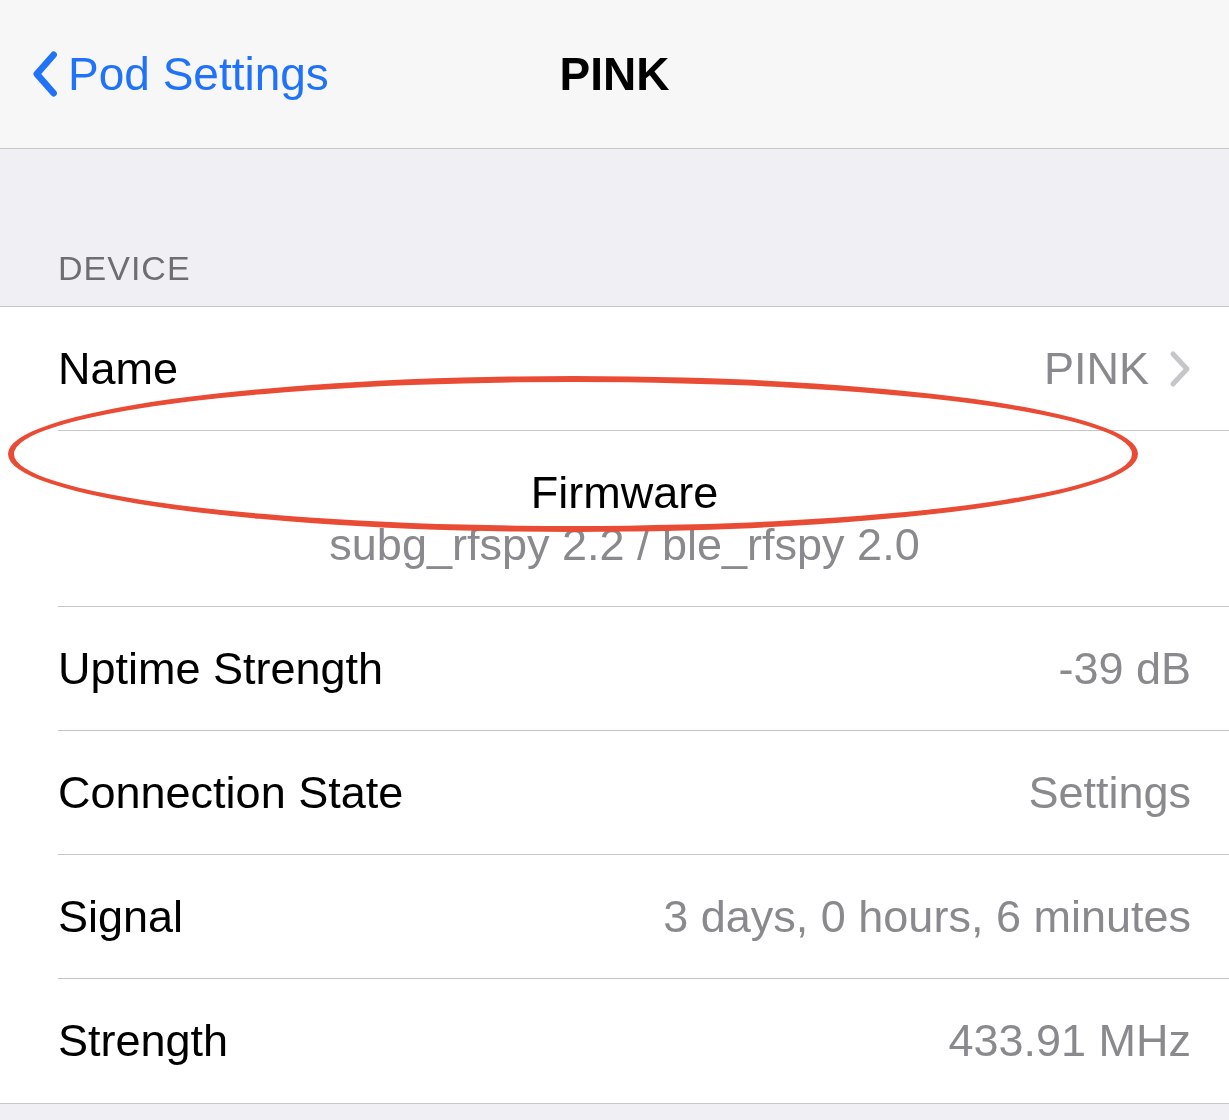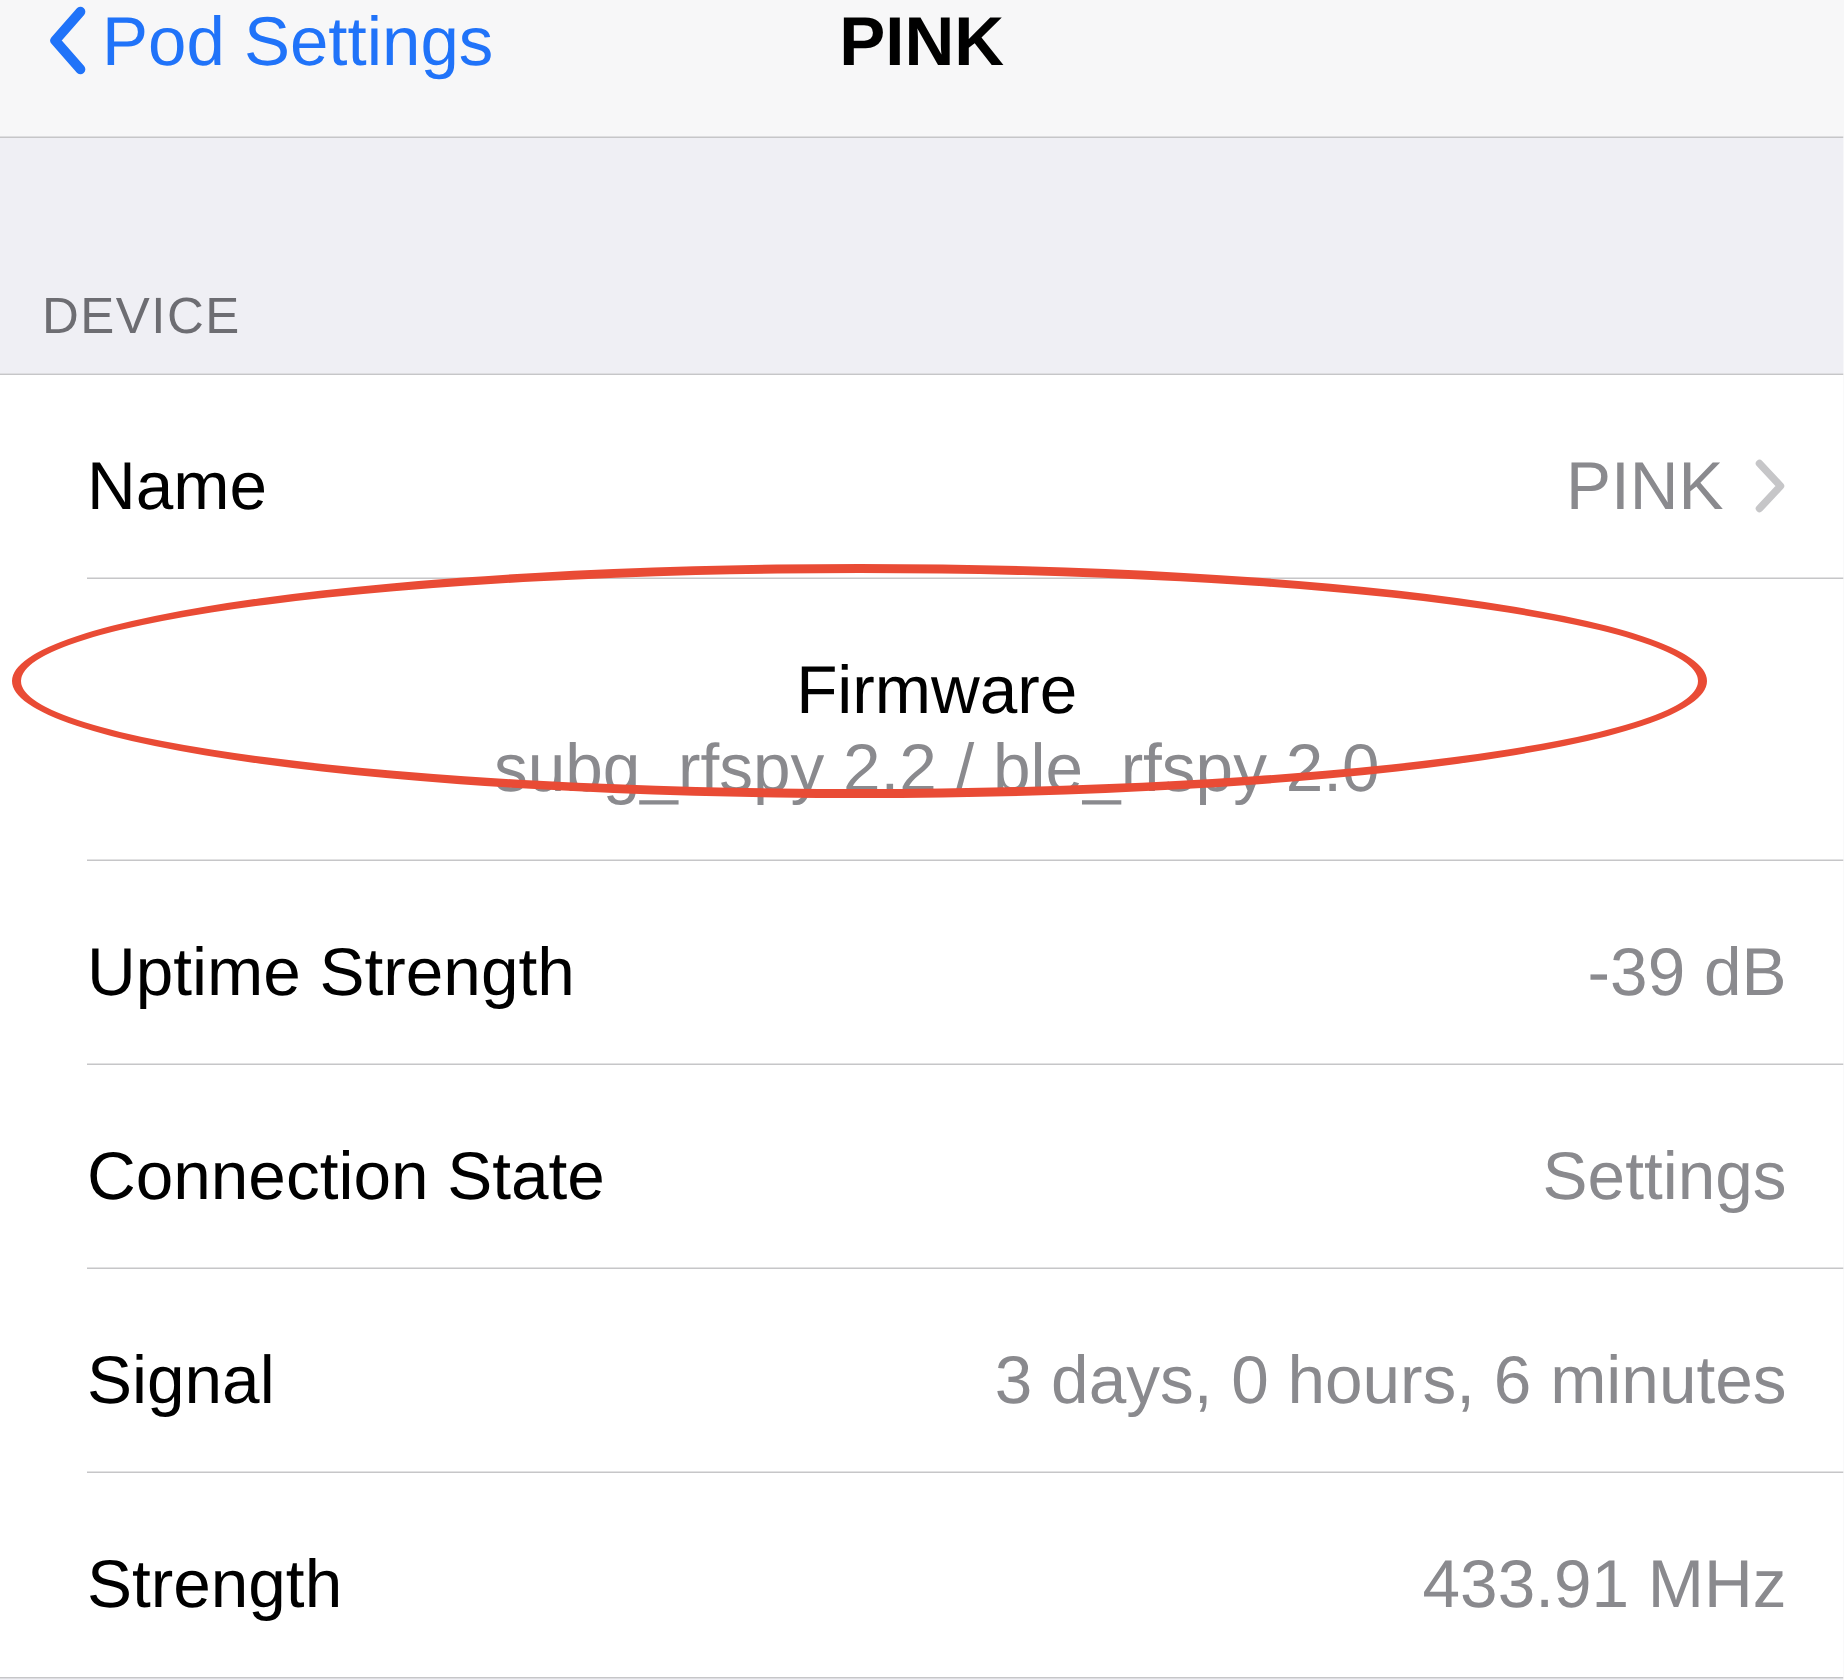--- a/index.html
+++ b/index.html
@@ -9,23 +9,23 @@
       font-family: -apple-system, BlinkMacSystemFont, "Segoe UI", Helvetica, Arial, sans-serif;
     }
     body {
       background: #efeff4;
       width: 1229px;
       height: 1120px;
       overflow: hidden;
     }
     .nav-bar {
       background: #f7f7f8;
-      height: 92px;
+      height: 149px;
       display: flex;
-      align-items: flex-start;
+      align-items: center;
       position: relative;
       border-bottom: 1px solid #c6c6c8;
     }
     .back-button {
       display: flex;
       align-items: center;
       color: #2073f9;
       font-size: 46px;
       padding-left: 28px;
       cursor: pointer;
@@ -37,36 +37,36 @@
     }
     .nav-title {
       position: absolute;
       left: 50%;
       transform: translateX(-50%);
       font-size: 46px;
       font-weight: 600;
       color: #000;
     }
     .section-header {
-      padding: 100px 0 18px 28px;
+      padding: 100px 0 18px 58px;
       font-size: 34px;
       color: #6d6d72;
       letter-spacing: 1px;
       text-transform: uppercase;
     }
     .list {
       background: #fff;
       border-top: 1px solid #c6c6c8;
       border-bottom: 1px solid #c6c6c8;
     }
     .list-row {
       display: flex;
       align-items: center;
       justify-content: space-between;
-      padding: 48px 38px 36px 58px;
+      padding: 36px 38px 36px 58px;
       position: relative;
       min-height: 124px;
     }
     .list-row:not(:last-child)::after {
       content: "";
       position: absolute;
       left: 58px;
       right: 0;
       bottom: 0;
       height: 1px;

